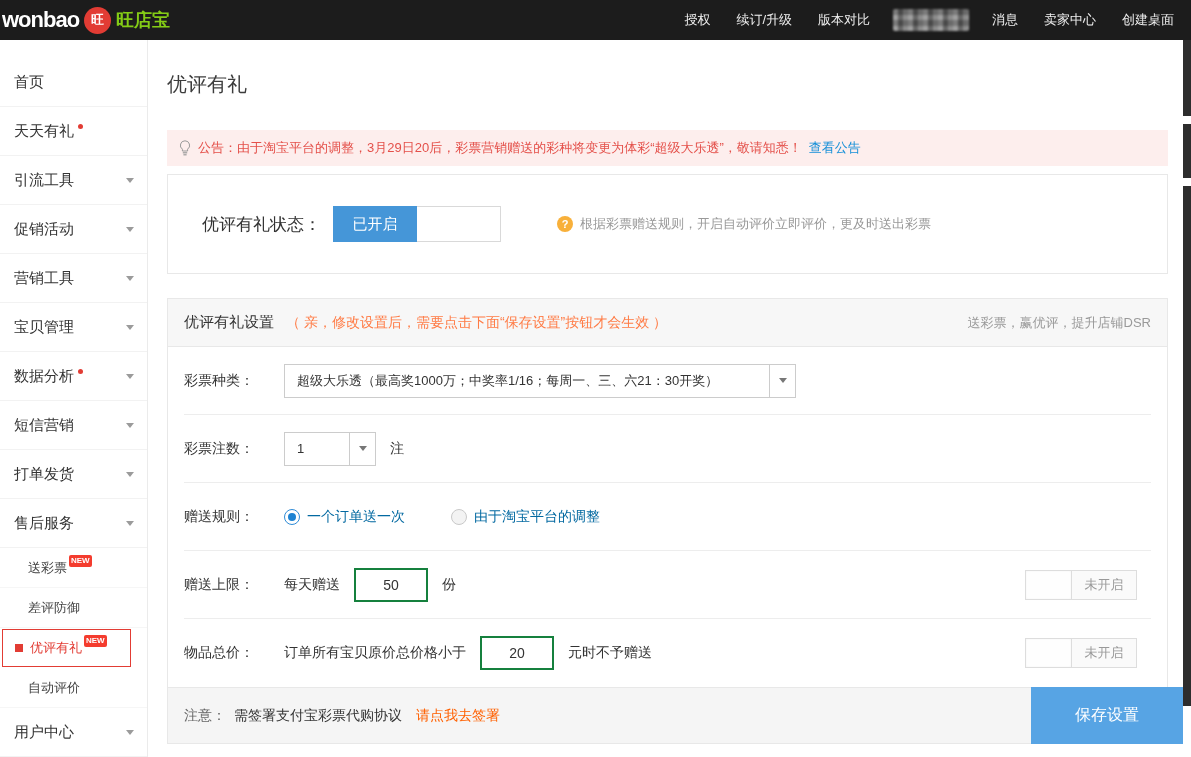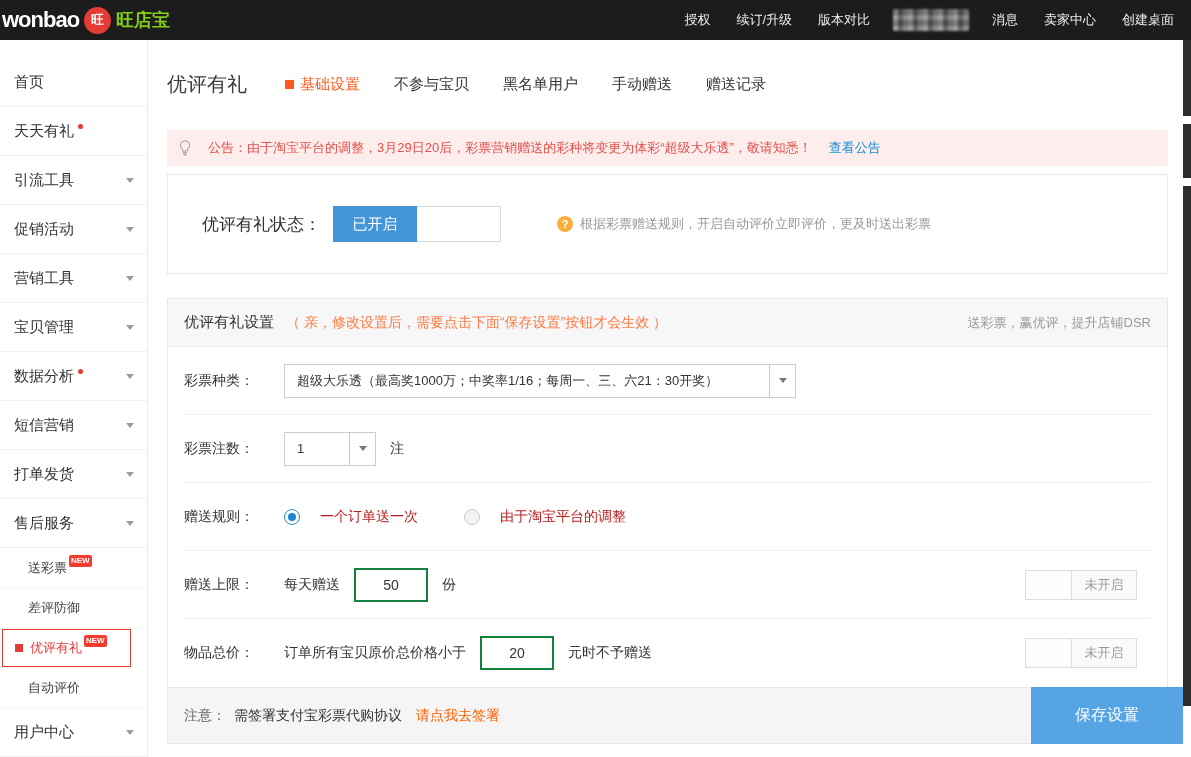--- a/index.html
+++ b/index.html
@@ -28,21 +28,21 @@
 
   
   .main{position:absolute;left:149px;top:40px;right:8px;bottom:0;background:#fff;padding:0 15px 0 18px}
   .page-head{display:flex;align-items:center;margin-top:22px;height:44px}
   .page-title{font-size:20px;color:#3c3c3c;margin-right:38px}
   .tabs{display:flex;gap:34px;align-items:center}
   .tab{font-size:15px;color:#333;cursor:pointer;display:flex;align-items:center;gap:6px;white-space:nowrap}
   .tab.active{color:#ff5a1e}
   .tab-square{width:9px;height:9px;background:#ff5a1e;display:inline-block}
 
-  .notice{margin-top:24px;height:36px;background:#fdeeed;display:flex;align-items:center;padding:0 12px;font-size:13px;color:#e4504a;gap:17px;white-space:nowrap}
+  .notice{margin-top:24px;height:36px;background:#fdeeed;display:flex;align-items:center;padding:0 12px;font-size:13px;color:#e4504a;gap:7px;white-space:nowrap}
   .notice-link{color:#1790d8;cursor:pointer}
 
   .status-box{margin-top:8px;border:1px solid #e8e8e8;height:100px;display:flex;align-items:center;padding:0 34px}
   .status-label{font-size:17px;color:#333}
   .toggle-big{width:168px;height:36px;display:flex;margin-left:12px;cursor:pointer}
   .toggle-on{width:84px;background:#4596d8;color:#fff;font-size:15px;display:flex;align-items:center;justify-content:center}
   .toggle-rest{flex:1;background:#fff;border:1px solid #d9d9d9;border-left:none}
   .status-hint{margin-left:56px;display:flex;align-items:center;gap:7px;font-size:13px;color:#999}
   .q-icon{width:16px;height:16px;border-radius:50%;background:#f8b03a;color:#fff;font-size:11px;font-weight:bold;display:flex;align-items:center;justify-content:center;flex:none}
 
@@ -60,21 +60,21 @@
   .mr14{margin-right:14px}.ml14{margin-left:14px}
 
   .select{height:34px;border:1px solid #ccc;display:flex;align-items:center;cursor:pointer;background:#fff}
   .select-big{width:512px}
   .select-small{width:92px}
   .select-text{padding:0 12px;font-size:13px;color:#333;flex:1;white-space:nowrap;overflow:hidden}
   .select-arrow{width:26px;align-self:stretch;border-left:1px solid #ccc;display:flex;align-items:center;justify-content:center}
   .caret2{width:0;height:0;border-left:4px solid transparent;border-right:4px solid transparent;border-top:5px solid #777}
 
   .radio-group{display:flex;gap:46px;align-items:center}
-  .radio{display:flex;align-items:center;gap:20px;font-size:14px;color:#b91c1c;cursor:pointer}
+  .radio{display:flex;align-items:center;gap:7px;font-size:14px;color:#0369a1;cursor:pointer}
   .rdot{width:16px;height:16px;border-radius:50%;border:1px solid #2f8bd6;background:#fff;display:flex;align-items:center;justify-content:center;flex:none}
   .rdot .inner{width:8px;height:8px;border-radius:50%;background:#1d82d2}
   .rdot.off{border:1px solid #c9c9c9;background:#f3f3f3}
 
   .tinput{width:74px;height:34px;border:2px solid #15803d;text-align:center;font-size:14px;color:#333;outline:none}
 
   .mini-toggle{position:absolute;right:14px;display:flex;width:112px;height:30px;border:1px solid #ddd;cursor:pointer;background:#fff}
   .mini-knob{width:46px;background:#fefefe;border-right:1px solid #ddd;box-shadow:inset 0 0 2px rgba(0,0,0,.06)}
   .mini-label{flex:1;display:flex;align-items:center;justify-content:center;background:#fafafa;font-size:13px;color:#999}
 
@@ -172,38 +172,20 @@
   <div class="side-item">
     <span>用户中心</span>
     <span class="caret"></span>
   </div>
 </div>
 
 <div class="main">
 
   <div class="page-head">
     <div class="page-title">优评有礼</div>
-    <div class="tabs">
-      <div class="tab active">
-        <span class="tab-square"></span>
-        <span>基础设置</span>
-      </div>
-      <div class="tab">
-        <span>不参与宝贝</span>
-      </div>
-      <div class="tab">
-        <span>黑名单用户</span>
-      </div>
-      <div class="tab">
-        <span>手动赠送</span>
-      </div>
-      <div class="tab">
-        <span>赠送记录</span>
-      </div>
-    </div>
   </div>
 
   <div class="notice">
     <svg width="12" height="16" viewBox="0 0 12 16">
       <path d="M6 0.8 A4.6 4.6 0 0 0 3.4 9.2 L3.4 11 L8.6 11 L8.6 9.2 A4.6 4.6 0 0 0 6 0.8 Z" fill="none" stroke="#999" stroke-width="1"></path>
       <rect x="3.8" y="12.2" width="4.4" height="1.2" fill="#999"></rect>
       <rect x="4.4" y="14.2" width="3.2" height="1.2" fill="#999"></rect>
     </svg>
     <span>公告：由于淘宝平台的调整，3月29日20后，彩票营销赠送的彩种将变更为体彩“超级大乐透”，敬请知悉！</span>
     <span class="notice-link">查看公告</span>

